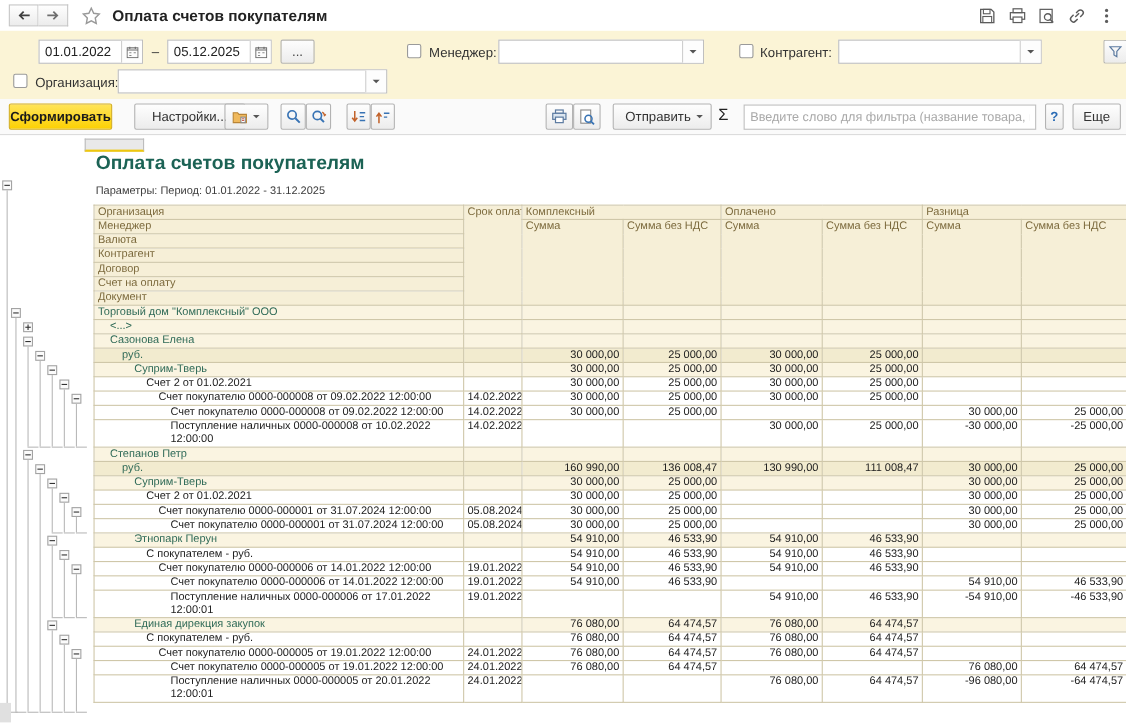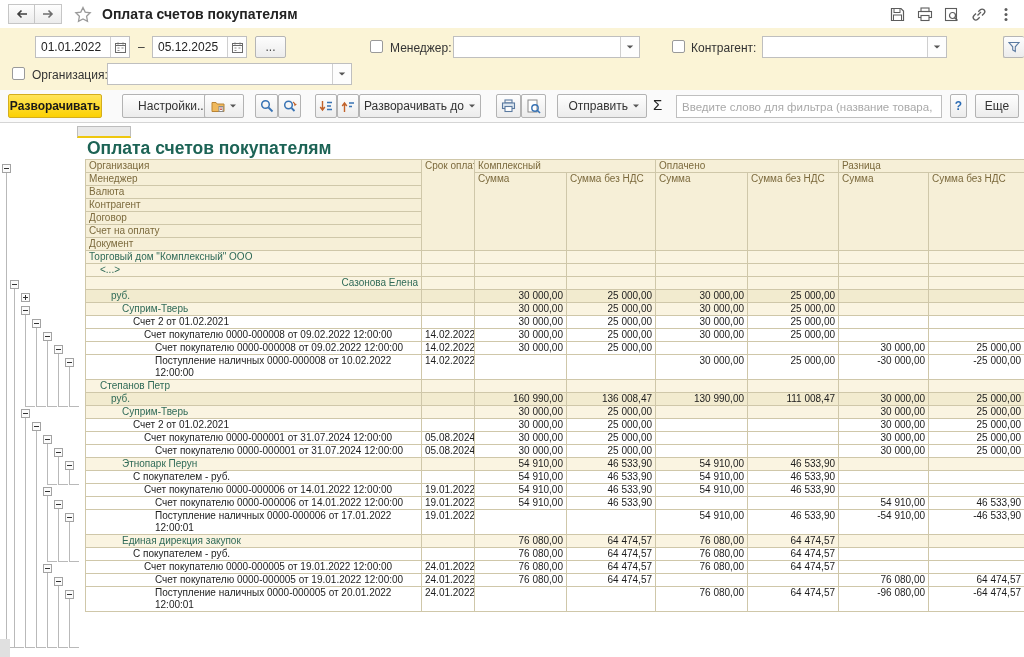--- a/index.html
+++ b/index.html
@@ -181,21 +181,21 @@
   <div class="flabel" style="left:32px; top:40px;">Организация:</div>
   <div class="field" style="left:107px; top:35px; width:245px;">
     <div class="txt"></div>
     <div class="seg">
         <div class="carrow" style="transform:scale(0.8)"></div>
       </div>
   </div>
 </div>
 
 <div class="toolbar">
-  <div class="tbtn primary" style="left:8px; width:94px;">Разворачивать</div>
+  <div class="tbtn primary" style="left:8px; width:94px;">Сформировать</div>
   <div class="tbtn" style="left:122px; width:101px;">Настройки...</div>
   <div class="tbtn" style="left:204px; width:40px;">
     <svg width="14" height="13" viewBox="0 0 14 13">
         <path d="M1 2.5 h4 l1.2 1.5 H13 V11.5 H1 Z" fill="#f0b95c" stroke="#b98435"></path>
         <rect x="8" y="6.5" width="4" height="5" fill="#fff" stroke="#8a8a8a"></rect>
         <path d="M9 8 h2 M9 9.5 h2" stroke="#c0392b" stroke-width="0.8"></path>
       </svg>
     <div class="carrow" style="transform:scale(0.75)"></div>
   </div>
   <div class="tbtn" style="left:255px; width:23px; padding:0;">
@@ -216,24 +216,20 @@
         <path d="M3.5 1 v8 M1.2 7 L3.5 10 L5.8 7" fill="none" stroke="#c2622a" stroke-width="1.4"></path>
         <path d="M8 2.5 h5 M8 6 h4 M8 9.5 h5" stroke="#3873b4" stroke-width="1.3"></path>
       </svg>
   </div>
   <div class="tbtn" style="left:337px; width:22px; padding:0;">
     <svg width="14" height="13" viewBox="0 0 14 13">
         <path d="M3.5 12 v-8 M1.2 6 L3.5 3 L5.8 6" fill="none" stroke="#c2622a" stroke-width="1.4"></path>
         <path d="M8 3 h5 M8 6.5 h3" stroke="#3873b4" stroke-width="1.3"></path>
       </svg>
   </div>
-  <div class="tbtn" style="left:359px; width:122px;">
-    <span>Разворачивать до</span>
-    <div class="carrow" style="transform:scale(0.75)"></div>
-  </div>
   <div class="tbtn" style="left:496px; width:25px; padding:0;">
     <svg width="15" height="14" viewBox="0 0 15 14">
         <rect x="4" y="1" width="7" height="3" fill="none" stroke="#5b7aa0" stroke-width="1.1"></rect>
         <rect x="1.5" y="4" width="12" height="5.5" fill="#dce6f0" stroke="#5b7aa0" stroke-width="1.1"></rect>
         <rect x="4" y="7.5" width="7" height="5" fill="#fff" stroke="#5b7aa0" stroke-width="1.1"></rect>
       </svg>
   </div>
   <div class="tbtn" style="left:521px; width:25px; padding:0;">
     <svg width="15" height="15" viewBox="0 0 15 15">
         <rect x="2" y="1" width="9" height="12" fill="#fff" stroke="#8a8a8a" stroke-width="1"></rect>
@@ -347,20 +343,21 @@
       <div class="tl" style="left: 69px; top: 475.5px; width: 1px; height: 48.5px;"></div>
       <div class="tl" style="left: 69px; top: 524px; width: 10px; height: 1px;"></div>
       <div class="tbox" style="left: 2px; top: 41px;">
         <div class="h"></div>
       </div>
       <div class="tl" style="left: 6px; top: 50px; width: 1px; height: 474px;"></div>
       <div class="tl" style="left: 6px; top: 524px; width: 10px; height: 1px;"></div>
     </div>
   <div class="sheet">
     <div class="rtitle">Оплата счетов покупателям</div>
+    <div class="params">Параметры:  Период: 01.01.2022 - 31.12.2025</div>
     <table class="rep">
       <colgroup>
         <col style="width:336px">
           <col style="width:53px">
           <col style="width:92px">
           <col style="width:89px">
         <col style="width:92px">
           <col style="width:91px">
           <col style="width:90px">
           <col style="width:96px">
@@ -413,21 +410,21 @@
             <td class="c1" style="padding-left: 14px;">&lt;...&gt;</td>
             <td class="due"></td>
             <td class="num"></td>
             <td class="num"></td>
             <td class="num"></td>
             <td class="num"></td>
             <td class="num"></td>
             <td class="num"></td>
           </tr>
           <tr class="g1">
-            <td class="c1" style="padding-left: 14px; text-align: right;">Сазонова Елена</td>
+            <td class="c1" style="padding-left: 14px;">Сазонова Елена</td>
             <td class="due"></td>
             <td class="num"></td>
             <td class="num"></td>
             <td class="num"></td>
             <td class="num"></td>
             <td class="num"></td>
             <td class="num"></td>
           </tr>
           <tr class="g2">
             <td class="c1" style="padding-left: 25px;">руб.</td>

